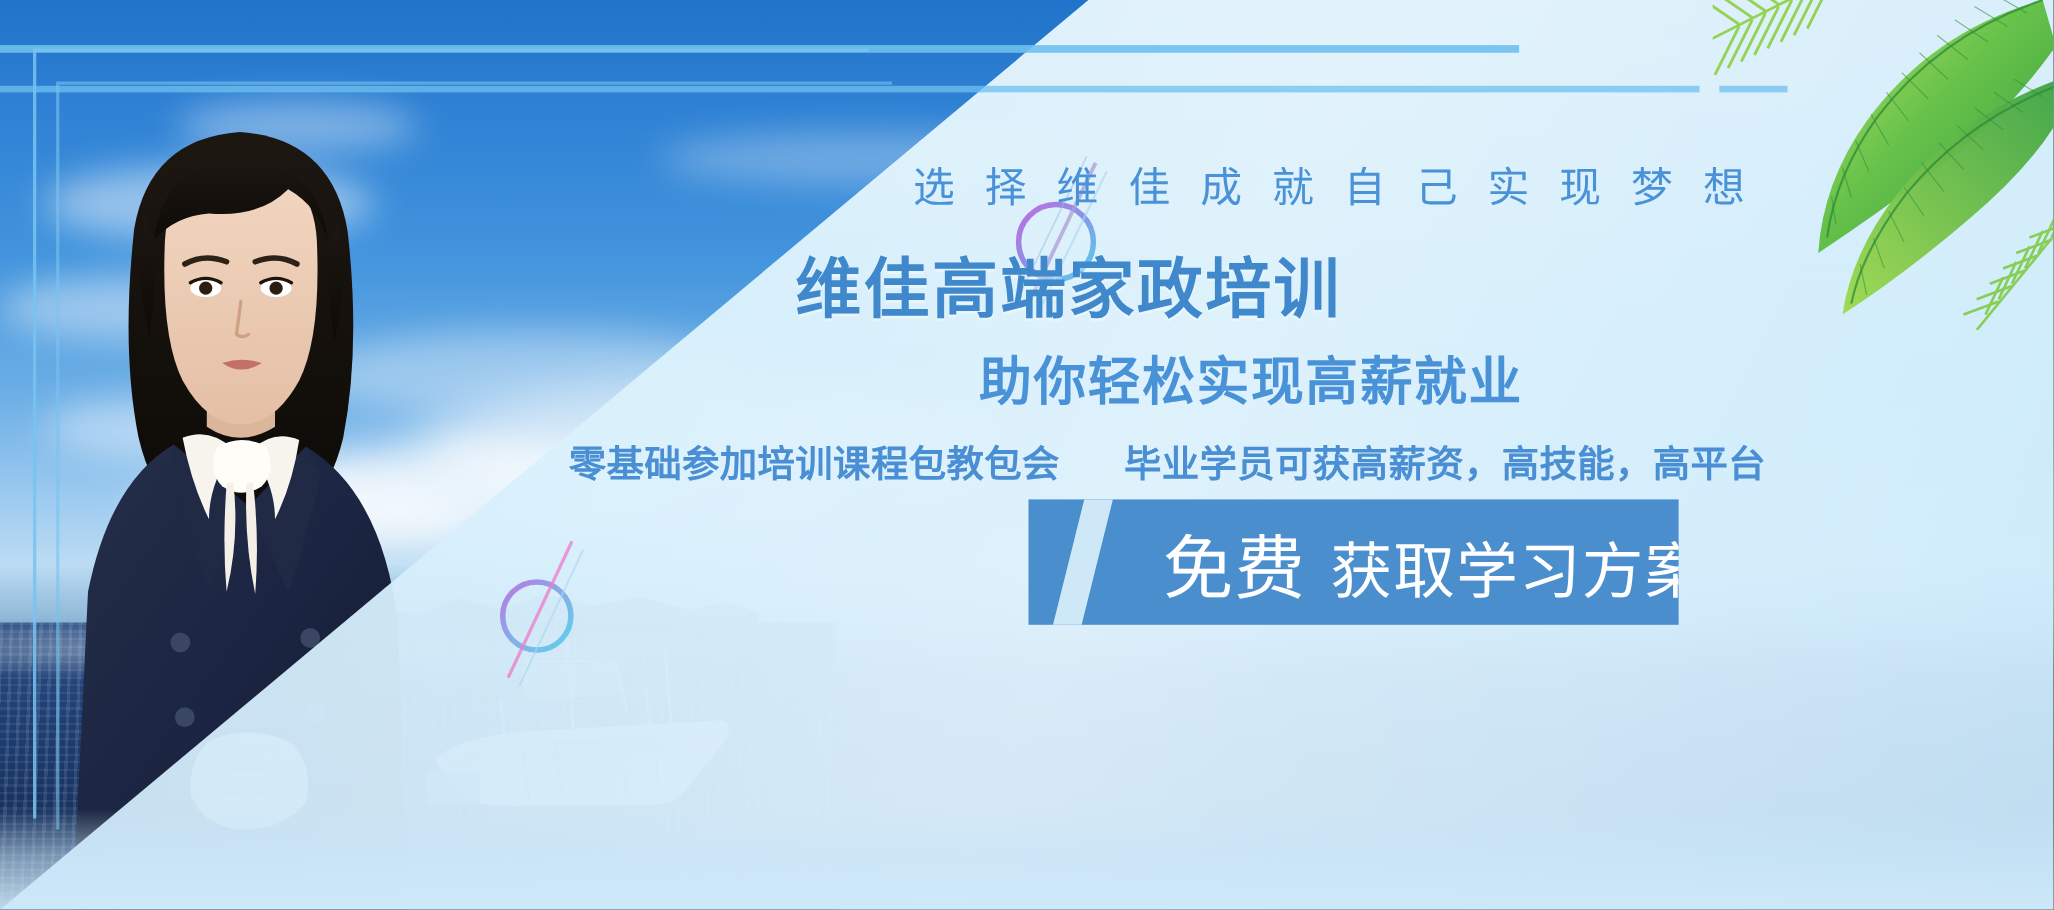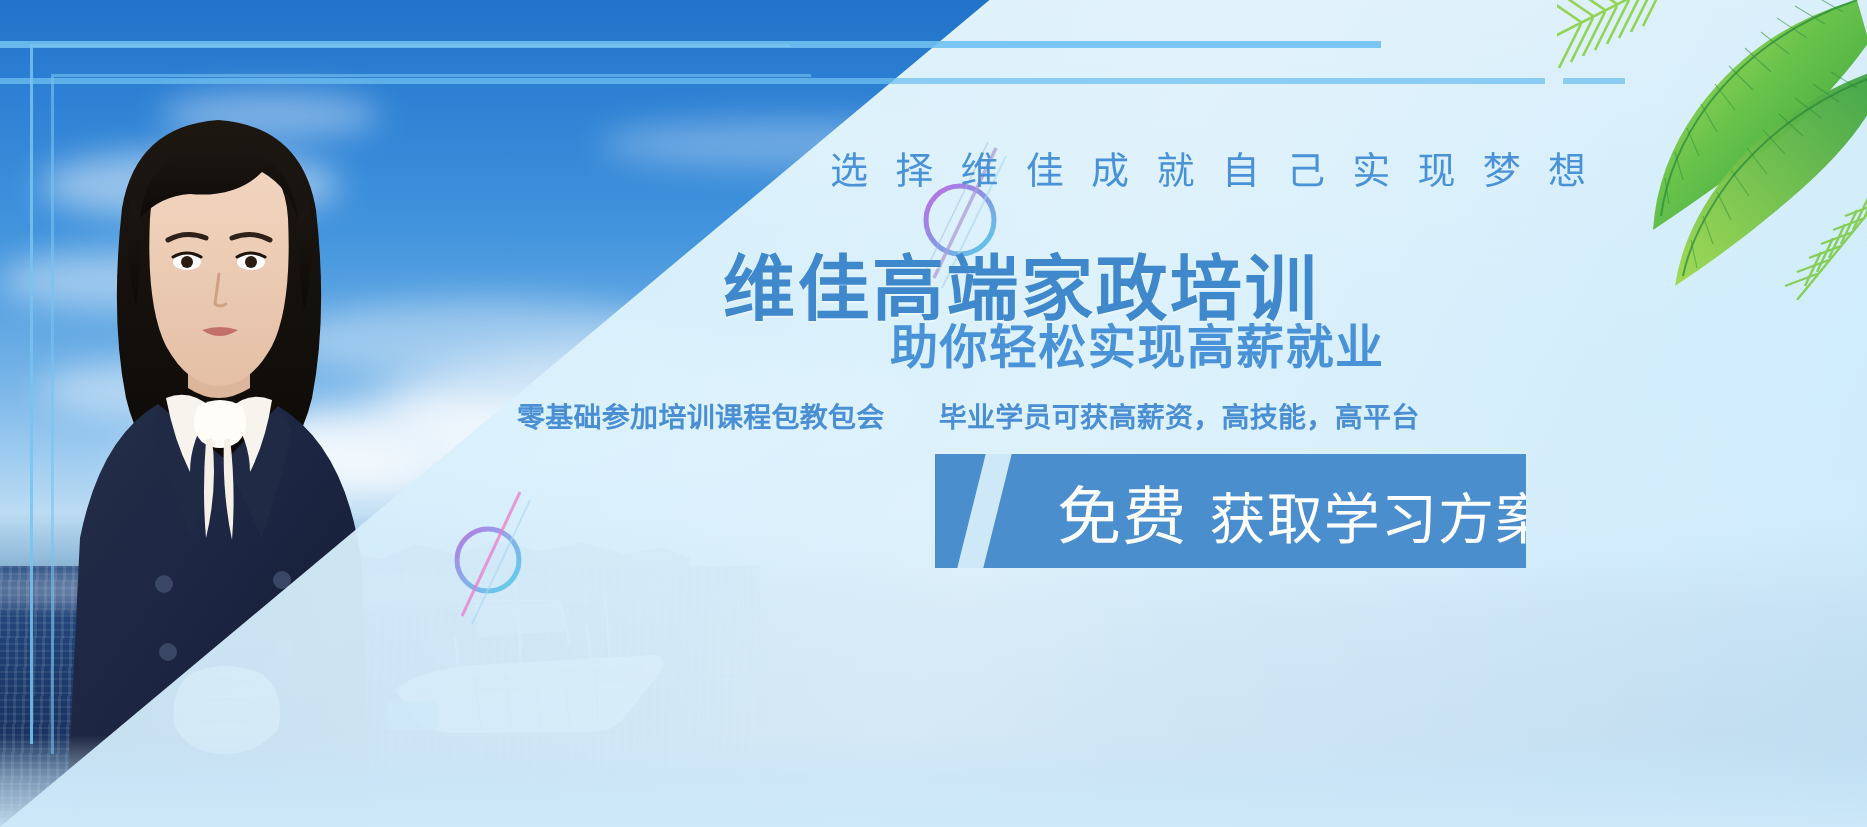--- a/index.html
+++ b/index.html
@@ -121,35 +121,35 @@
   .content{
     position:absolute;left:470px;top:0;width:1397px;height:827px;
   }
   .tagline{
     position:absolute;left:360px;top:140px;
     font-size:38px;letter-spacing:.20em;color:#4a92d8;font-weight:400;
     white-space:nowrap;
     font-family:"DejaVu Sans","Liberation Sans",sans-serif;
   }
   .headline{
-    position:absolute;left:253px;top:206px;
-    font-size:72px;line-height:1.0;font-weight:700;color:#4088cc;
+    position:absolute;left:253px;top:194px;
+    font-size:60px;line-height:1.0;font-weight:700;color:#4088cc;
     letter-spacing:.035em;white-space:nowrap;
     font-family:Liberation Serif, serif;
     text-shadow:0 2px 0 rgba(255,255,255,.35);
   }
   .subline{
     position:absolute;left:420px;top:308px;
     font-size:48px;font-weight:700;color:#4a92d8;letter-spacing:.03em;
     white-space:nowrap;
     font-family:"DejaVu Sans","Liberation Sans",sans-serif;
   }
   .bodyline{
     position:absolute;left:47px;top:395px;
-    font-size:28px;font-weight:700;color:#4a8fd4;letter-spacing:.01em;
+    font-size:34px;font-weight:700;color:#4a8fd4;letter-spacing:.01em;
     white-space:nowrap;
     font-family:"DejaVu Sans","Liberation Sans",sans-serif;
     text-align:center;
   }
   .bodyline .gap{display:inline-block;width:34px;}
 
   
   .cta{
     position:absolute;left:465px;top:454px;width:591px;height:114px;
     background:#4b8ecd;

